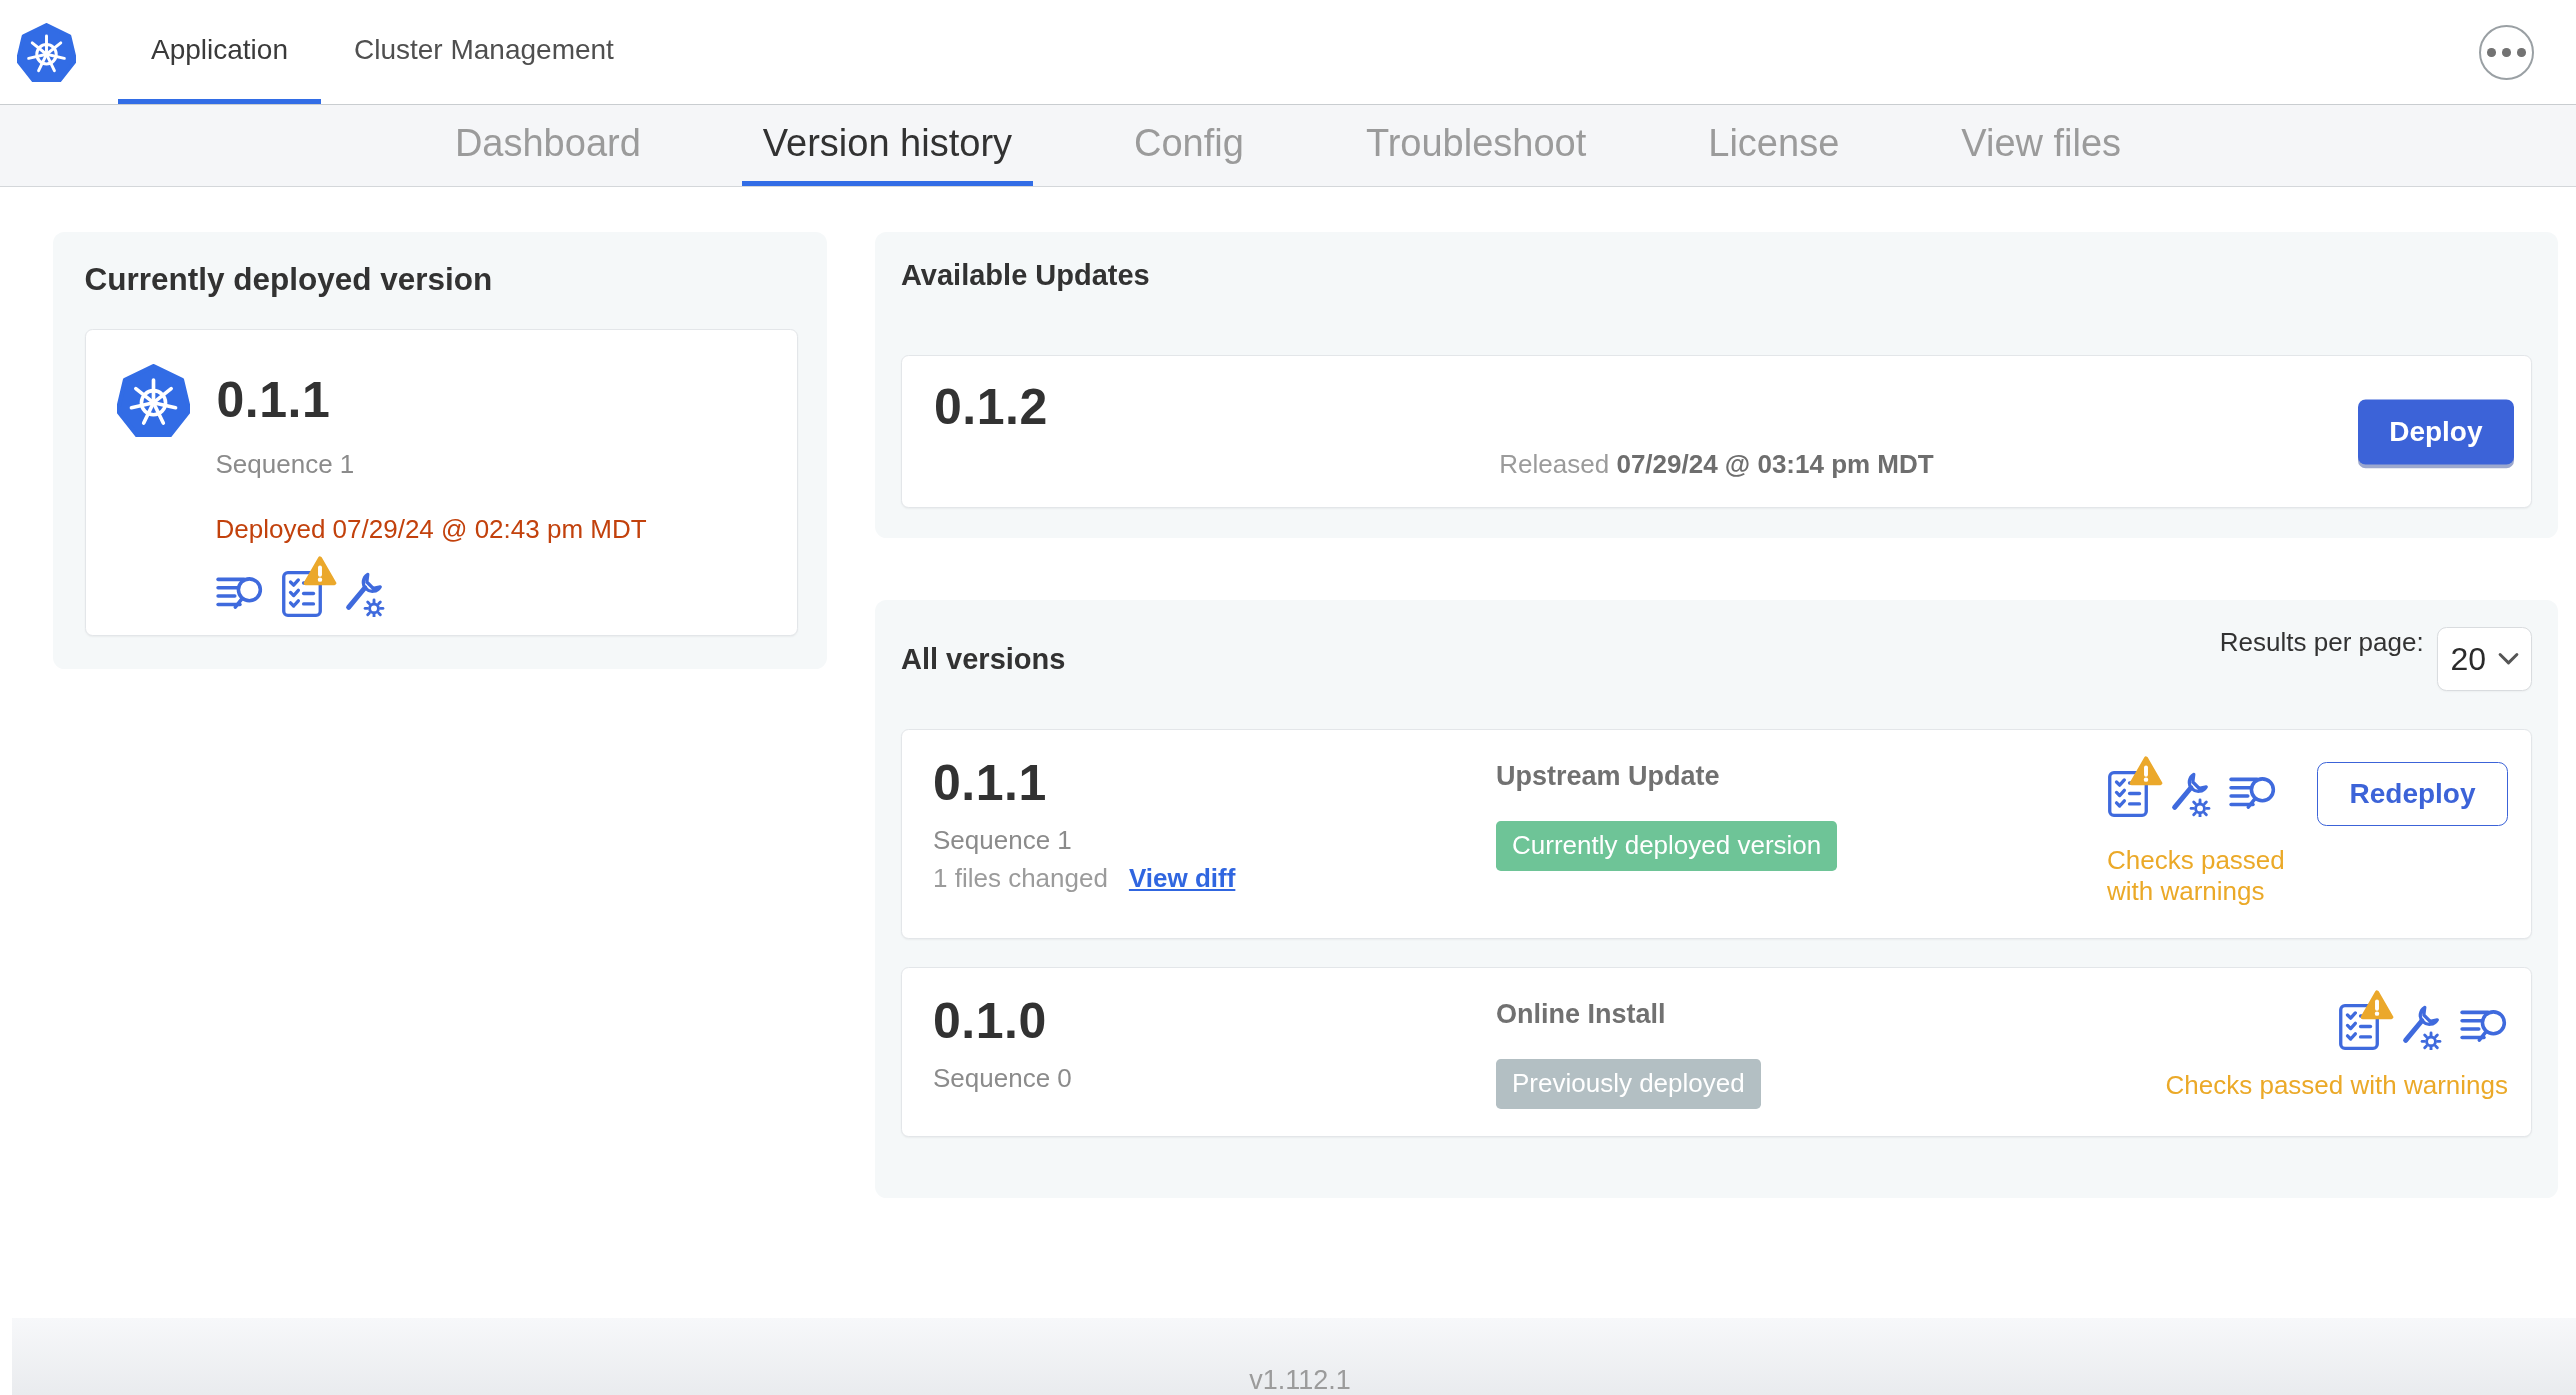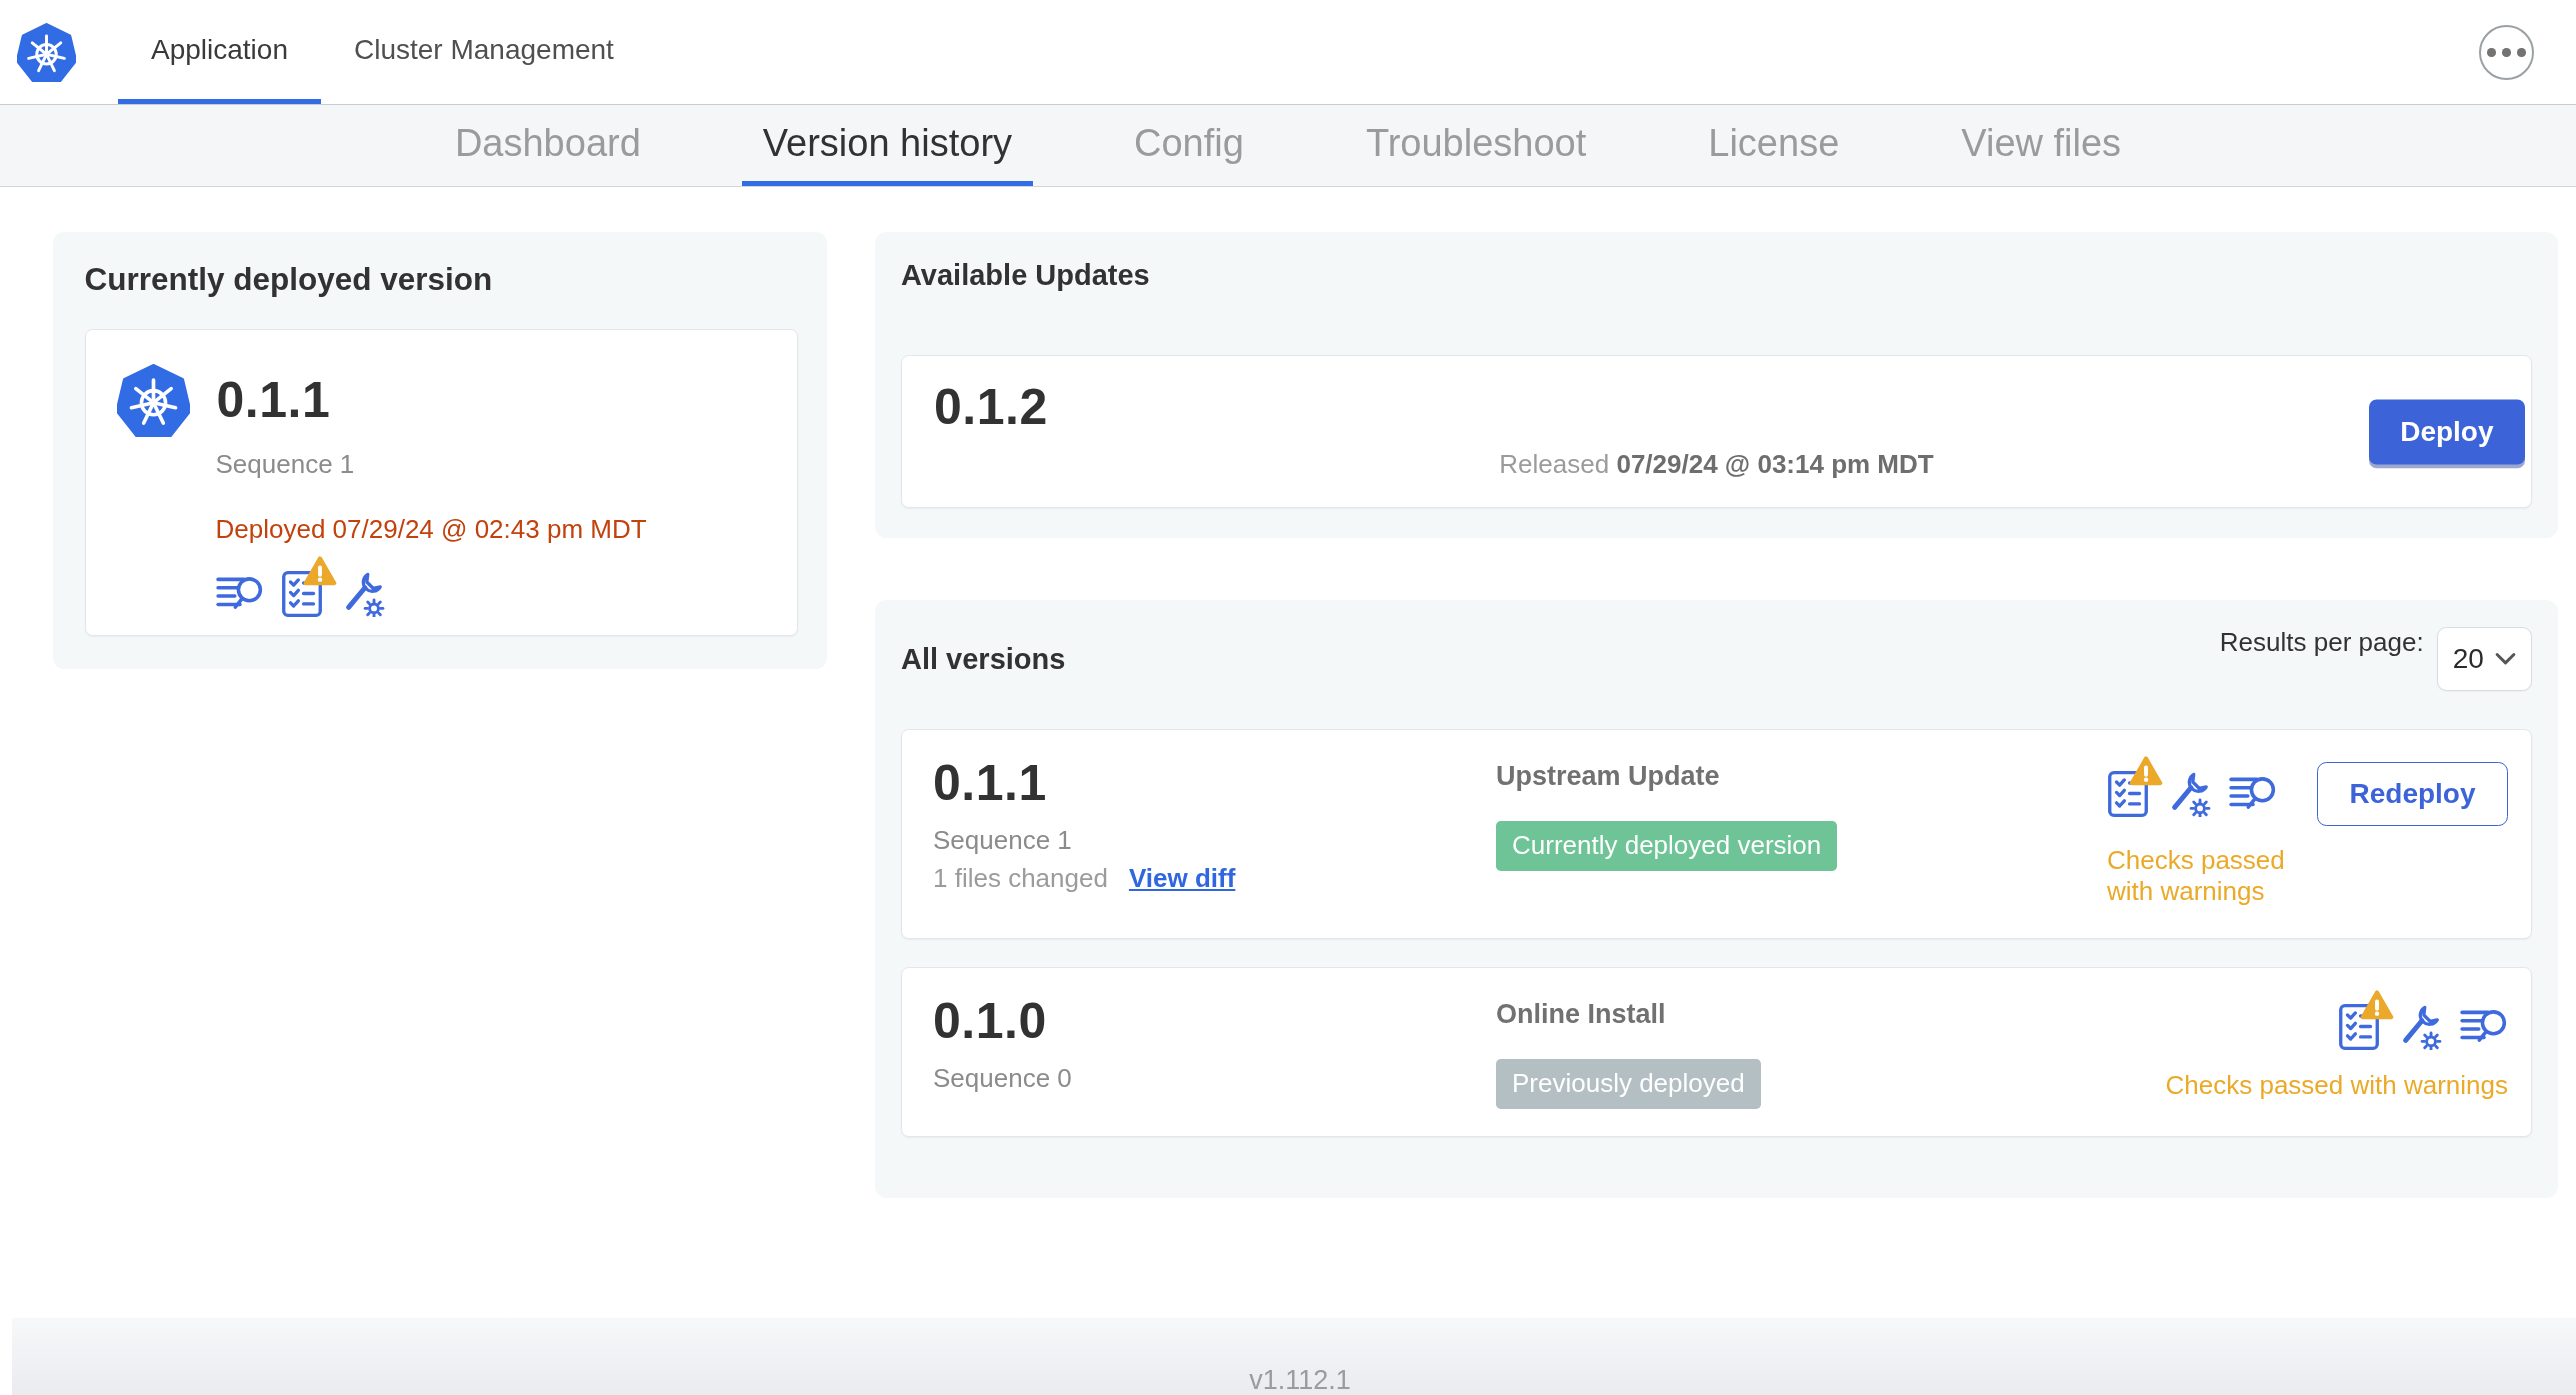--- a/index.html
+++ b/index.html
@@ -46,30 +46,30 @@
   .icon-wrap{position:relative;display:inline-flex;}
   .warn-badge{position:absolute;top:-14.3px;right:-14.3px;width:34px;height:31.5px;}
   
   .right-col{flex:1;display:flex;flex-direction:column;}
   .card-title{font-size:29px;font-weight:600;color:#323232;}
   .updates-card{padding:27px 26px 30px 26px;}
   .updates-card .card-title{margin-bottom:63px;}
   .updates-inner{position:relative;height:153px;padding:25px 32px;}
   .released{margin-top:15.3px;font-size:26px;color:#9b9b9b;text-align:center;}
   .released b{color:#6e6e6e;}
-  .deploy-btn{position:absolute;right:6px;top:50%;transform:translateY(-50%);height:65px;
+  .deploy-btn{position:absolute;right:17px;top:50%;transform:translateY(-50%);height:65px;
               padding:0 31.5px;background:#3c63d8;color:#fff;font-size:28px;font-weight:bold;
               border:none;border-radius:7.6px;box-shadow:0 3.8px 0 rgba(35,61,146,.45);
               font-family:inherit;cursor:pointer;}
   
   .versions-card{margin-top:62px;padding:27px 26px 61px 26px;}
   .versions-head{display:flex;align-items:center;justify-content:space-between;margin-bottom:38px;}
   .rpp{display:flex;align-items:flex-start;gap:13.4px;font-size:26px;color:#323232;}
   .select{width:95px;height:64px;background:#fff;border:1px solid #d9dcdf;border-radius:9.5px;
-          display:flex;align-items:center;justify-content:center;gap:11.5px;font-size:28px;
+          display:flex;align-items:center;justify-content:center;gap:11.5px;font-size:32px;
           color:#2b2b2b;cursor:pointer;box-sizing:border-box;box-shadow:0 1px 1.9px rgba(0,0,0,.04);}
   .version-row{min-height:210px;padding:27px 23px 27px 31px;display:flex;align-items:stretch;}
   .version-row + .version-row{margin-top:28px;}
   .version-row.compact{min-height:170px;}
   .vcol1{width:563px;flex:0 0 auto;}
   .vcol1 .seq{margin-top:15.3px;}
   .files-line{margin-top:7.6px;font-size:26px;color:#9b9b9b;display:flex;gap:21px;align-items:baseline;}
   .view-diff{color:#3066e0;text-decoration:underline;font-weight:bold;cursor:pointer;}
   .vcol2{width:611px;flex:0 0 auto;padding-top:3.8px;}
   .source-label{font-size:27px;font-weight:600;color:#717171;}

